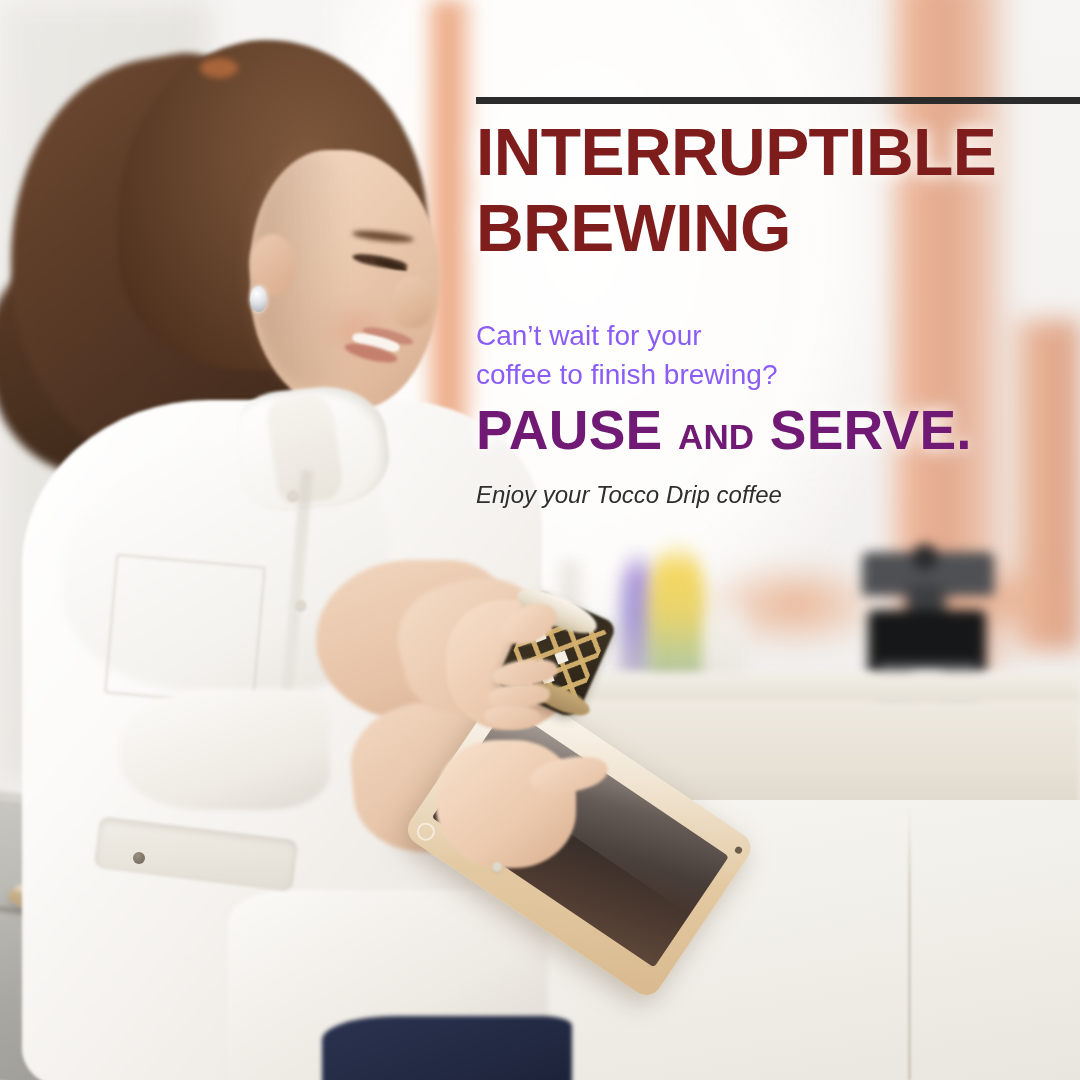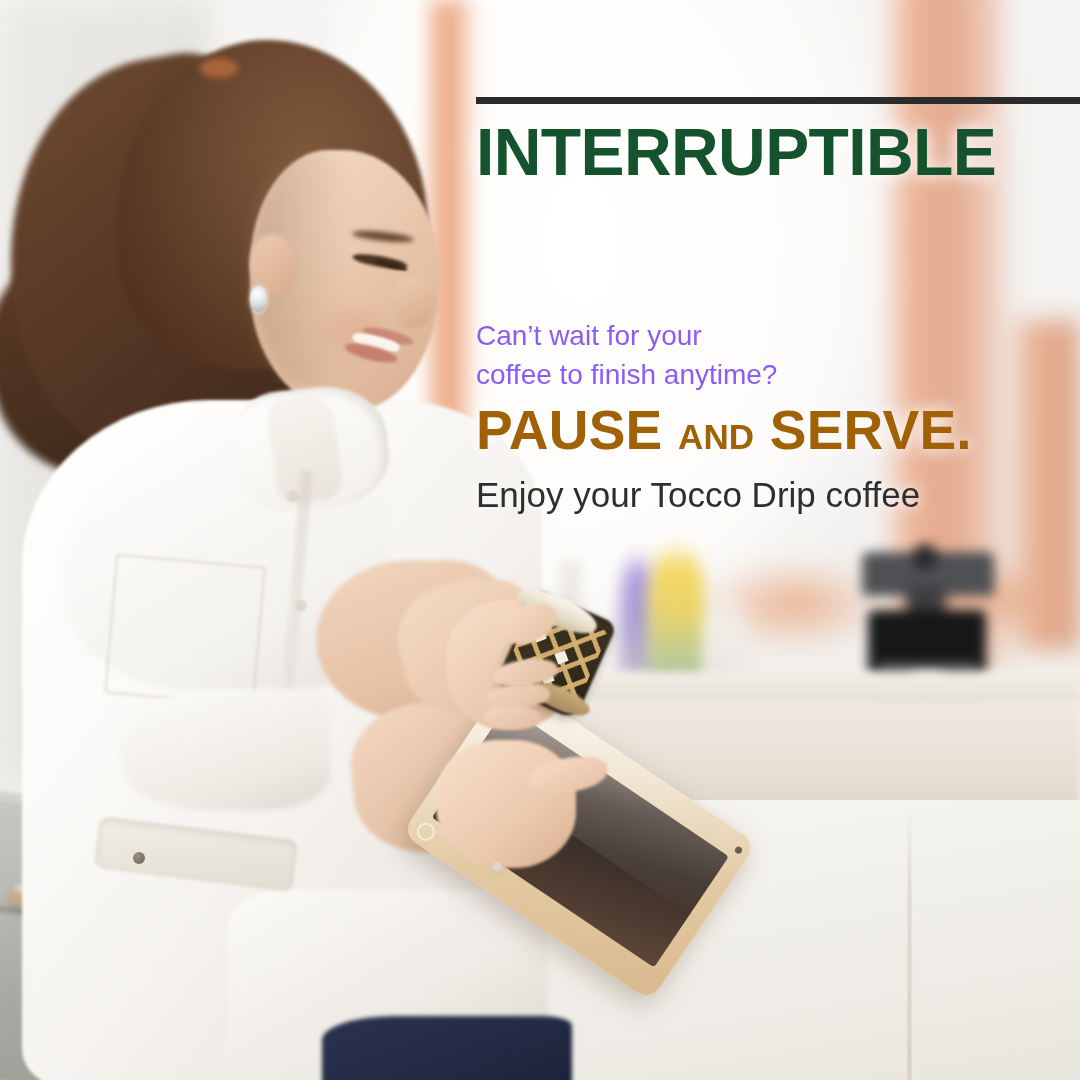--- a/index.html
+++ b/index.html
@@ -428,39 +428,40 @@
     position:absolute; right:8px; top:12px; width:7px; height:7px;
     background:#6e5b49; border-radius:50%;
   }
   .rule {
     position:absolute; left:476px; top:97px; width:604px; height:7px;
     background:#2b2b2b; z-index:21;
   }
   .headline {
     position:absolute; left:476px; top:114px; width:560px;
     font-size:66px; line-height:76px; font-weight:700;
-    letter-spacing:-.6px; color:#14532d; z-index:21;
+    letter-spacing:-.6px; color:#7f1d1d; z-index:21;
     text-shadow:0 0 14px rgba(255,255,255,.92), 0 0 26px rgba(255,255,255,.7);
   }
   .sub1 {
     position:absolute; left:476px; top:316px; width:520px;
     font-size:28px; line-height:39px; font-weight:500; color:#8b5cf6; z-index:21;
     text-shadow:0 0 12px rgba(255,255,255,.92), 0 0 22px rgba(255,255,255,.72);
   }
   .punch {
     position:absolute; left:476px; top:400px; width:560px;
     font-size:55px; line-height:60px; font-weight:700;
-    letter-spacing:.2px; color:#a16207; z-index:21;
+    letter-spacing:.2px; color:#701a75; z-index:21;
     text-shadow:0 0 14px rgba(255,255,255,.92), 0 0 24px rgba(255,255,255,.7);
   }
   .punch .small { font-size:35px; font-weight:700; }
   .sub2 {
     position:absolute; left:476px; top:476px; width:540px;
-    font-size:35px; line-height:38px; font-weight:500; color:#2e2e2e; z-index:21;
+    font-size:24px; line-height:38px; font-weight:500; color:#2e2e2e; z-index:21;
     text-shadow:0 0 12px rgba(255,255,255,.92), 0 0 22px rgba(255,255,255,.72);
+    font-style:italic;
   }
 
   
   .logo {
     position:absolute; left:876px; top:940px; width:190px; height:102px; z-index:25;
     filter:drop-shadow(0 3px 6px rgba(90,80,70,.35));
   }
   .logo svg { display:block; width:100%; height:100%; }
   .logo-word {
     position:absolute; left:0; top:0; width:100%; height:100%;
@@ -582,25 +583,26 @@
     <div class="thumb-mug"></div>
     <div class="finger-a"></div>
     <div class="finger-b"></div>
     <div class="finger-c"></div>
   </div>
 
   <div class="rule"></div>
 
   <h1 class="headline">
     <span>INTERRUPTIBLE</span><br>
+    <span>BREWING</span>
   </h1>
 
   <p class="sub1">
     <span>Can’t wait for your</span><br>
-    <span>coffee to finish anytime?</span>
+    <span>coffee to finish brewing?</span>
   </p>
 
   <p class="punch">
     <span>PAUSE</span><span> </span><span class="small">AND</span><span> </span><span>SERVE.</span>
   </p>
 
   <p class="sub2">
     <span>Enjoy your Tocco Drip coffee</span><br>
   </p>
 

